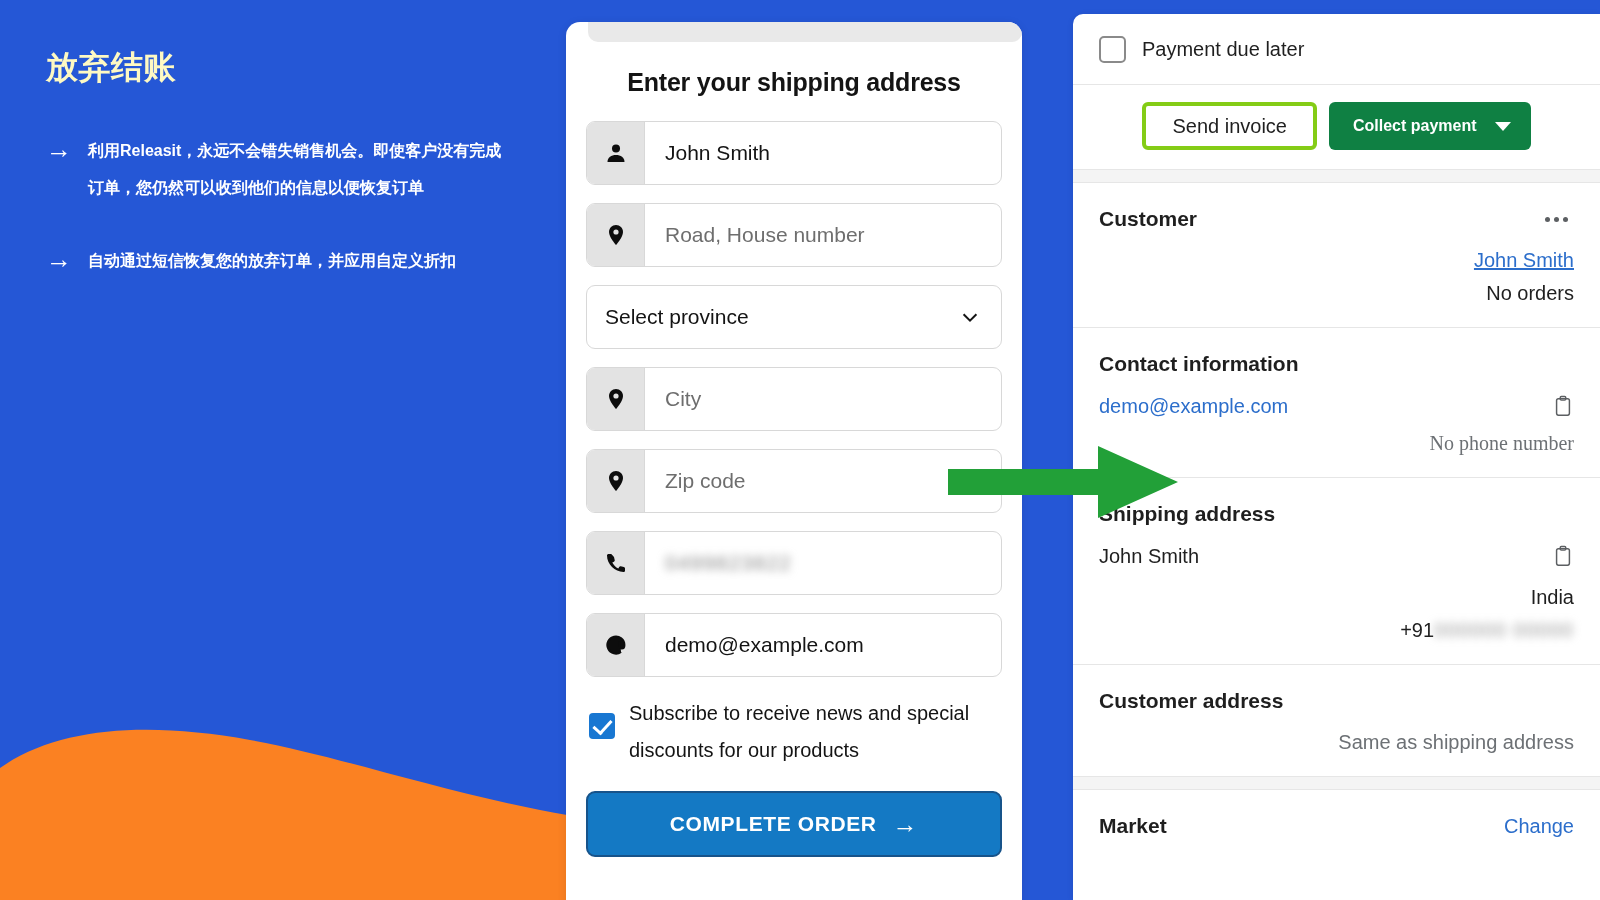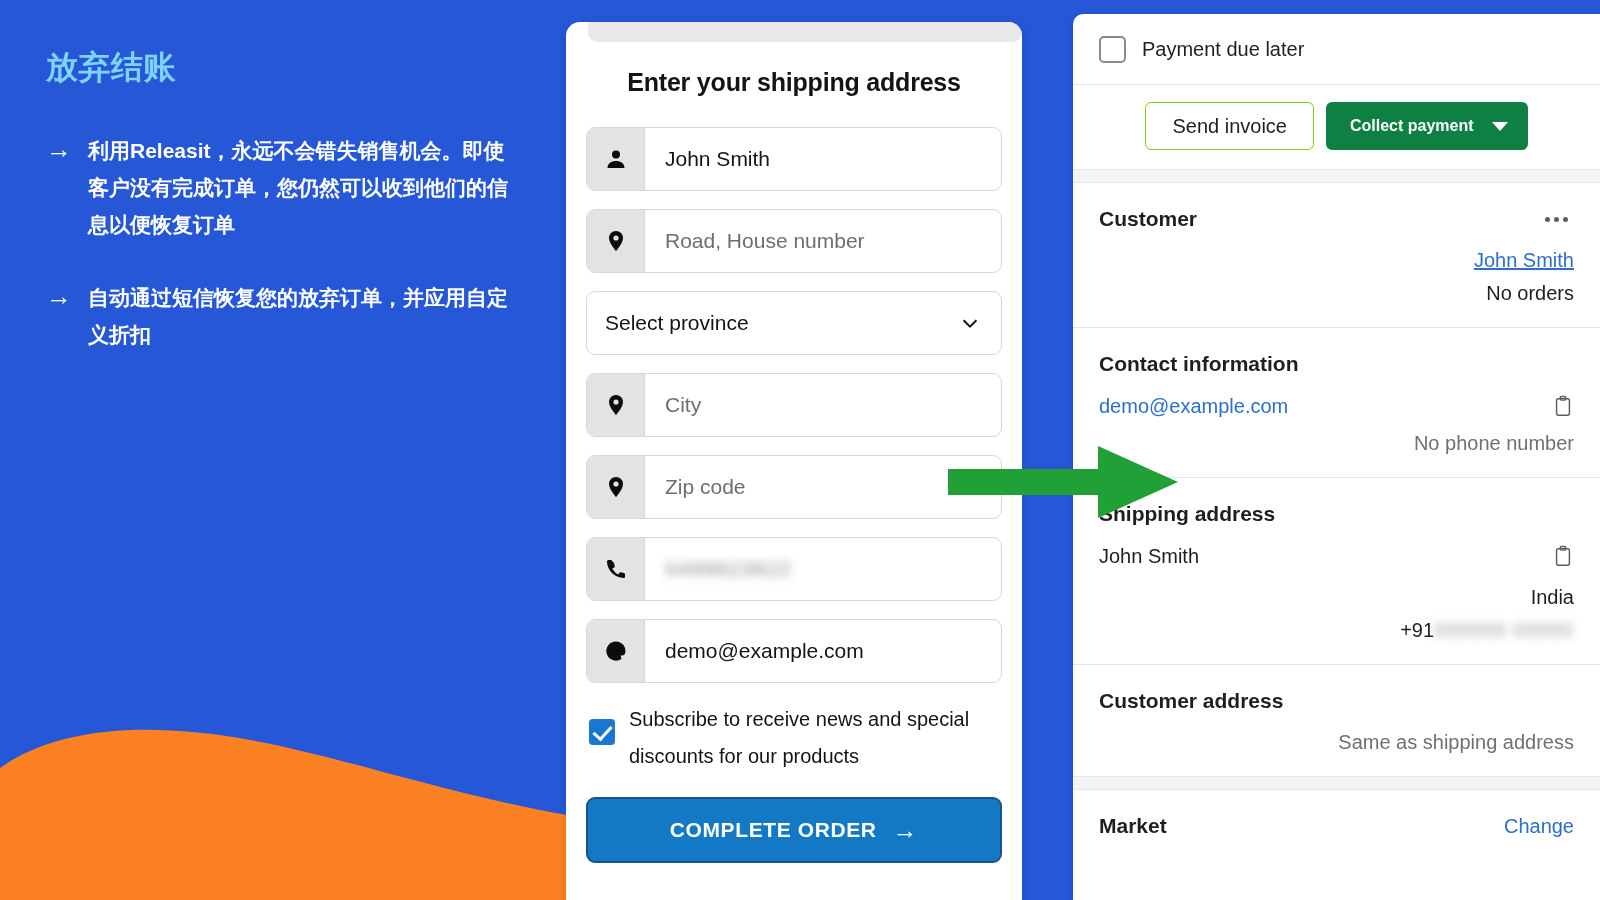--- a/index.html
+++ b/index.html
@@ -19,21 +19,21 @@
   #promo {
     position: absolute; left: 0; top: 0;
     width: 570px; height: 900px;
     overflow: hidden;
     background: #2557d6;
   }
   #wave { position: absolute; left: 0; bottom: 0; width: 600px; height: 230px; }
   #promo-content { position: relative; z-index: 3; padding: 48px 40px 0 46px; }
 
   .promo-title {
-    color: #7dd3fc;
+    color: #fef9c3;
     font-size: 32px;
     font-weight: 700;
     letter-spacing: 0.5px;
     margin-bottom: 46px;
     line-height: 1.2;
   }
   .promo-list { list-style: none; }
   .promo-item {
     display: flex;
     align-items: flex-start;
@@ -42,21 +42,21 @@
   }
   .promo-arrow {
     color: #ffffff;
     font-size: 26px;
     line-height: 34px;
     flex: 0 0 auto;
     font-weight: 400;
   }
   .promo-text {
     color: #ffffff;
-    font-size: 21px;
+    font-size: 16px;
     font-weight: 700;
     line-height: 37px;
     max-width: 420px;
   }
 
   
   #checkout-card {
     position: absolute;
     left: 566px; top: 22px;
     width: 456px; height: 900px;
@@ -72,21 +72,21 @@
     background: #e9e9e9;
     border-radius: 0 0 10px 10px;
   }
   #checkout-inner { padding: 46px 20px 0 20px; }
 
   .checkout-heading {
     text-align: center;
     font-size: 25px;
     font-weight: 700;
     color: #141414;
-    margin-bottom: 30px;
+    margin-bottom: 24px;
     letter-spacing: -0.2px;
   }
 
   .field-row {
     display: flex;
     align-items: stretch;
     height: 64px;
     border: 1px solid #d8d8d8;
     border-radius: 9px;
     margin-bottom: 18px;
@@ -209,21 +209,21 @@
     background: #fff;
   }
   .paydue-label { font-size: 20px; color: #1f1f1f; }
 
   .actions-row {
     display: flex; justify-content: center; gap: 12px;
     padding: 17px 26px 19px 26px;
   }
   .btn-secondary {
     height: 48px; padding: 0 26px;
-    border: 1px solid #84cc16;
+    border: 4px solid #84cc16;
     border-radius: 6px;
     background: #ffffff;
     font-size: 20px; color: #1f1f1f;
     display: flex; align-items: center;
   }
   .btn-primary {
     height: 48px; padding: 0 20px 0 24px;
     border-radius: 6px;
     background: #0f8043;
     color: #ffffff;
@@ -246,21 +246,21 @@
     display: flex; gap: 4px; align-items: center; padding: 6px;
   }
   .dots i { width: 5px; height: 5px; background: #5c5f62; border-radius: 50%; display: block; }
   .link-blue { color: #2c6ecb; font-size: 20px; text-decoration: underline; }
   .link-change { color: #2c6ecb; font-size: 20px; text-decoration: none; }
   .muted { color: #1f1f1f; font-size: 20px; }
   .muted-grey { color: #6d7175; font-size: 20px; }
   .row-line { display: flex; align-items: center; justify-content: space-between; }
   .pad-b-22 { padding-bottom: 22px; }
   .mt-10 { margin-top: 10px; }
-  .mt-14 { margin-top: 14px; }
+  .mt-14 { margin-top: 14px; font-family: Liberation Serif, serif; }
   .mt-18 { margin-top: 18px; }
   .blur-inline {
     display: inline-block;
     filter: blur(4px);
     color: #9a9a9a;
     letter-spacing: 1px;
     user-select: none;
   }
   .clip-icon { width: 22px; height: 24px; stroke: #5c5f62; stroke-width: 1.6; fill: none; }
 

